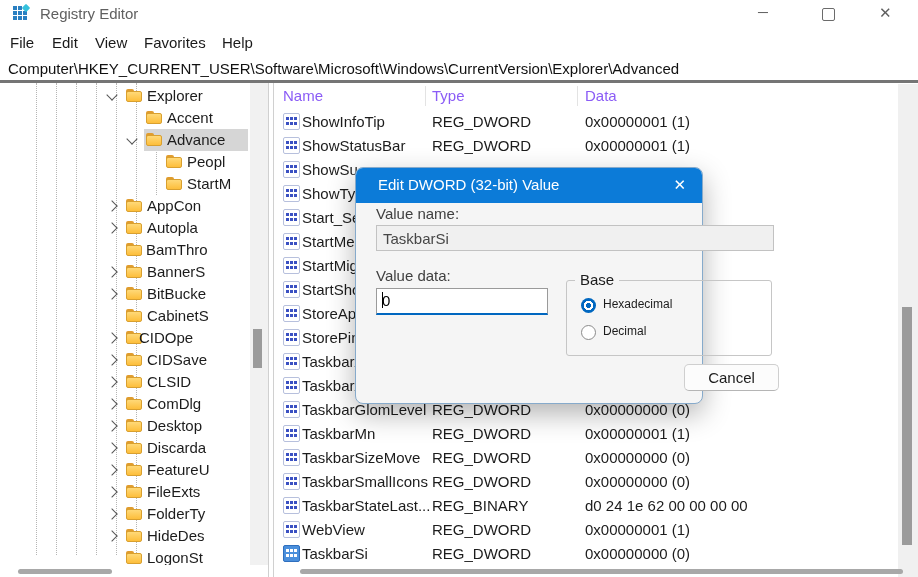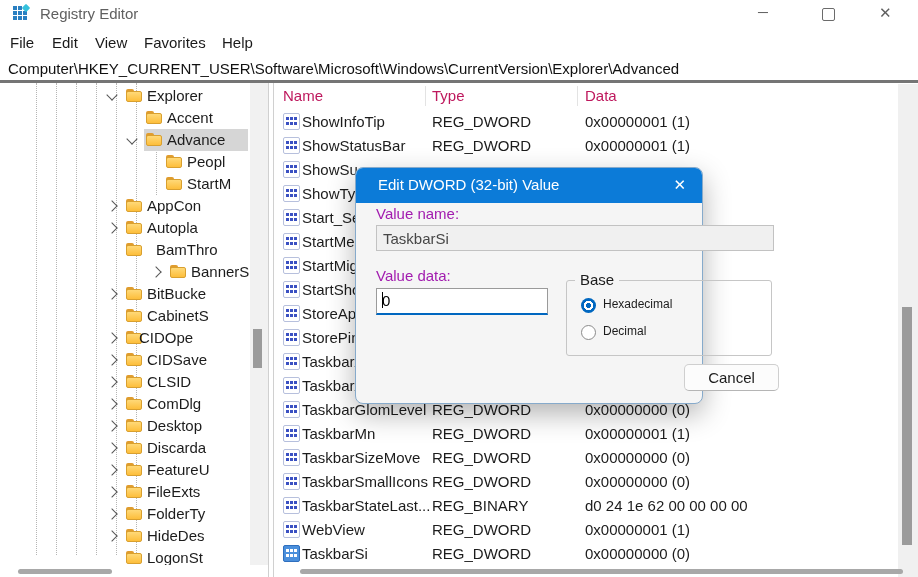--- a/index.html
+++ b/index.html
@@ -34,21 +34,21 @@
   .chev.collapsed{transform:rotate(-45deg);top:7px;}
   .folder{position:absolute;top:4px;width:16px;height:13px;}
   .folder::before{content:"";position:absolute;top:0;left:0;width:8px;height:5px;background:#e09c2e;border-radius:2px 2px 0 0;}
   .folder::after{content:"";position:absolute;top:2px;left:0;width:16px;height:11px;background:linear-gradient(#ffd978,#fdbe3b);border:1px solid #d9a02f;border-radius:2px;box-sizing:border-box;}
   .tree-label{position:absolute;top:2px;font-size:15px;white-space:nowrap;}
   .tree-vscroll{position:absolute;top:83px;left:250px;width:18px;height:482px;background:#f1f1f1;}
   .tree-vthumb{position:absolute;left:3px;top:246px;width:9px;height:39px;background:#9b9b9b;}
   .divider{position:absolute;top:83px;left:268px;width:4px;height:494px;background:#fff;border-left:1px solid #d0d0d0;border-right:1px solid #d0d0d0;}
   
   .list-panel{position:absolute;top:83px;left:274px;width:624px;height:494px;background:#fff;}
-  .col-head{position:absolute;top:4px;font-size:15px;color:#be185d;}
+  .col-head{position:absolute;top:4px;font-size:15px;color:#8b5cf6;}
   .col-sep{position:absolute;top:3px;width:0;height:20px;border-left:1px solid #e3e3e3;}
   .list-row{position:absolute;left:0;width:624px;height:24px;}
   .reg-icon{position:absolute;left:9px;top:3px;width:15px;height:15px;border:1px solid #b7c0dd;background:#fff;border-radius:2px;}
   .reg-icon::before{content:"";position:absolute;left:2px;top:3px;width:3px;height:3px;background:#3a50c2;
     box-shadow:4px 0 #3a50c2,8px 0 #3a50c2,0 5px #3a50c2,4px 5px #3a50c2,8px 5px #3a50c2;}
   .reg-icon.sel{background:#4a8fdc;border-color:#2f6fbe;}
   .reg-icon.sel::before{background:#fff;box-shadow:4px 0 #fff,8px 0 #fff,0 5px #fff,4px 5px #fff,8px 5px #fff;}
   .cell-name{position:absolute;left:28px;top:3px;font-size:15px;white-space:nowrap;}
   .cell-type{position:absolute;left:158px;top:3px;font-size:15px;white-space:nowrap;}
   .cell-data{position:absolute;left:311px;top:3px;font-size:15px;white-space:nowrap;}
@@ -56,21 +56,21 @@
   .list-vthumb{position:absolute;left:4px;top:223px;width:10px;height:238px;background:#9b9b9b;}
   .hthumb{position:absolute;top:569px;height:5px;background:#a8a8a8;border-radius:3px;}
   .hthumb-left{left:18px;width:94px;}
   .hthumb-right{left:300px;width:603px;}
   
   .dialog{position:absolute;left:355px;top:167px;width:348px;height:237px;border-radius:8px;
     background:#f5f5f5;border:1px solid #86aacb;box-shadow:0 10px 28px rgba(0,0,0,0.30);z-index:50;box-sizing:border-box;}
   .dlg-title{position:absolute;top:0;left:0;right:0;height:35px;background:#0c7bd8;border-radius:7px 7px 0 0;}
   .dlg-title-text{position:absolute;left:22px;top:8px;color:#fff;font-size:15px;}
   .dlg-close{position:absolute;right:16px;top:8px;color:#fff;font-size:15px;}
-  .dlg-label{position:absolute;font-size:15px;color:#a21caf;}
+  .dlg-label{position:absolute;font-size:15px;color:#404040;}
   .field-name{position:absolute;left:20px;top:57px;width:398px;height:26px;background:#f0f0f0;border:1px solid #c2c2c2;box-sizing:border-box;}
   .field-name span{position:absolute;left:6px;top:4px;font-size:15px;color:#474747;}
   .field-data{position:absolute;left:20px;top:120px;width:172px;height:27px;background:#fff;border:1px solid #9a9a9a;border-bottom:2px solid #0067c0;box-sizing:border-box;}
   .field-data span{position:absolute;left:5px;top:3px;font-size:15px;color:#000;}
   .caret{position:absolute;left:14px;top:4px;width:1px;height:16px;background:#000;}
   .groupbox{position:absolute;left:210px;top:112px;width:206px;height:76px;border:1px solid #c6c6c6;border-radius:3px;box-sizing:border-box;}
   .group-label{position:absolute;left:8px;top:-10px;padding:0 5px;background:#f5f5f5;font-size:15px;}
   .radio-row{position:absolute;left:14px;height:16px;}
   .radio{position:absolute;left:0;top:0;width:15px;height:15px;border-radius:50%;box-sizing:border-box;}
   .radio.on{background:radial-gradient(circle,#0067c0 0 2.5px,#ffffff 2.5px 4.5px,#0067c0 4.5px);}
@@ -151,23 +151,23 @@
         <span class="folder" style="left: 126px;"></span>
         <span class="tree-label" style="left: 147px;">AppCon</span>
       </div>
       <div class="tree-row" style="top: 134px;">
         <span class="chev collapsed" style="left: 108px;"></span>
         <span class="folder" style="left: 126px;"></span>
         <span class="tree-label" style="left: 147px;">Autopla</span>
       </div>
       <div class="tree-row" style="top: 156px;">
         <span class="folder" style="left: 126px;"></span>
-        <span class="tree-label" style="left: 156px;">BamThro</span>
-      </div>
-      <div class="tree-row" style="top: 178px; margin-left: 44px;">
+        <span class="tree-label" style="left: 146px;">BamThro</span>
+      </div>
+      <div class="tree-row" style="top: 178px;">
         <span class="chev collapsed" style="left: 108px;"></span>
         <span class="folder" style="left: 126px;"></span>
         <span class="tree-label" style="left: 147px;">BannerS</span>
       </div>
       <div class="tree-row" style="top: 200px;">
         <span class="chev collapsed" style="left: 108px;"></span>
         <span class="folder" style="left: 126px;"></span>
         <span class="tree-label" style="left: 147px;">BitBucke</span>
       </div>
       <div class="tree-row" style="top: 222px;">

